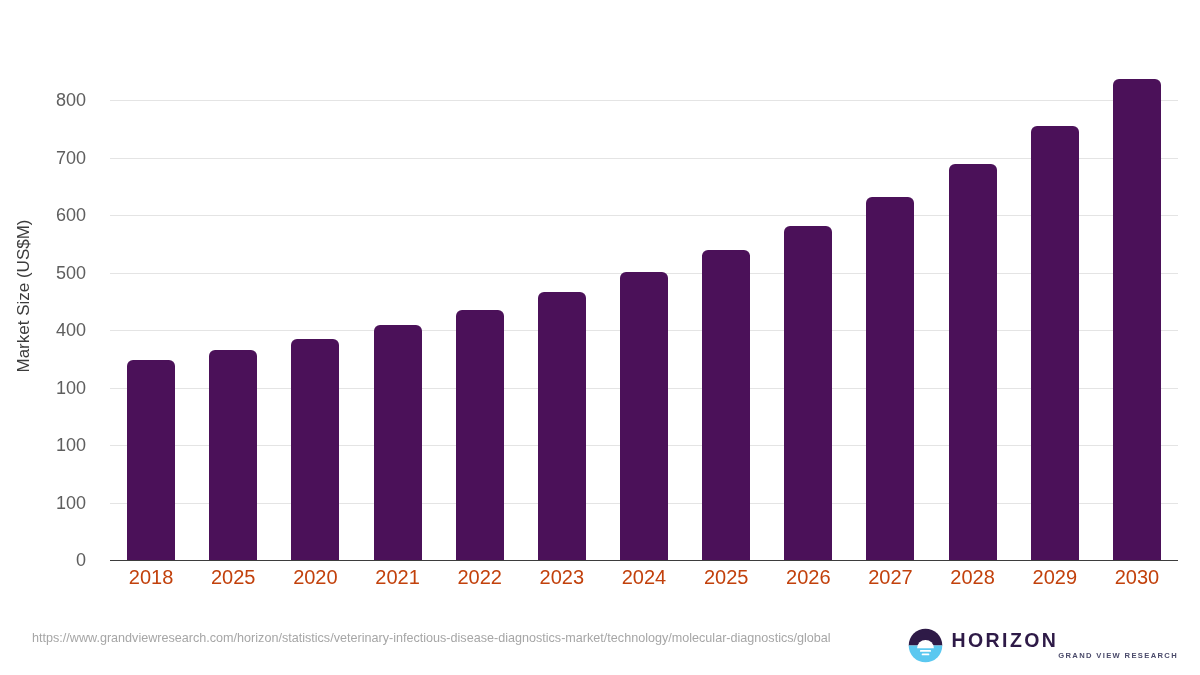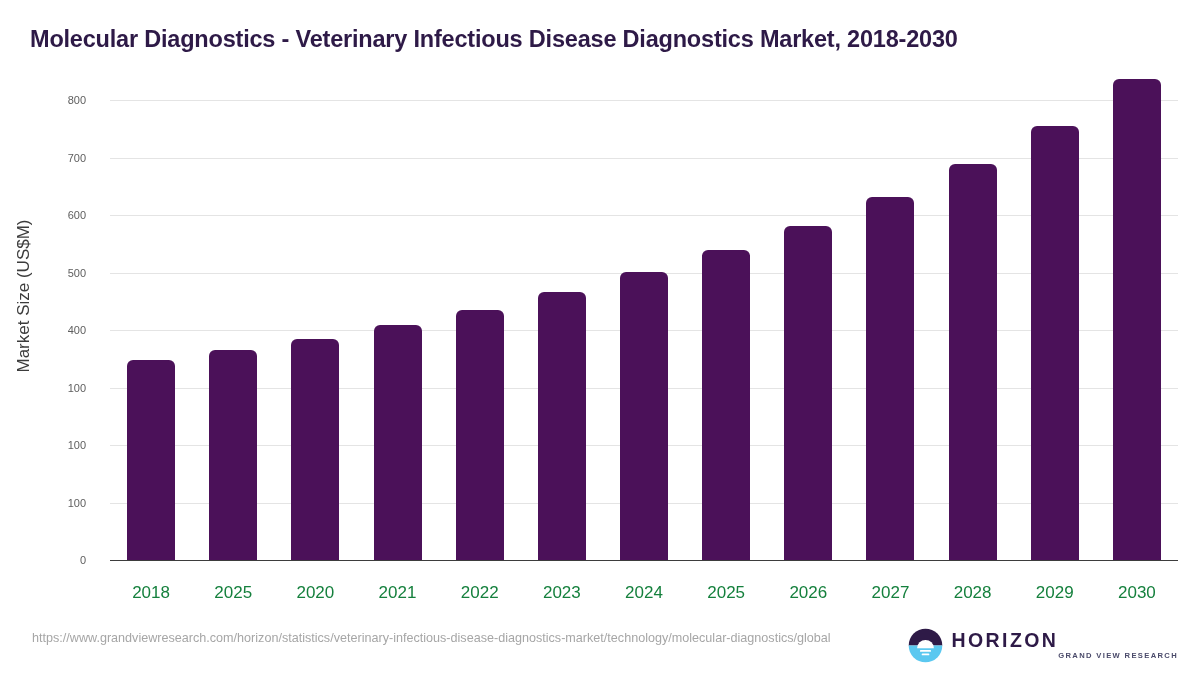--- a/index.html
+++ b/index.html
@@ -68,21 +68,21 @@
     position: absolute;
     left: 0;
     top: 100px;
     width: 100px;
     height: 460px;
   }
   .y-tick-label {
     position: absolute;
     right: 14px;
     transform: translateY(-50%);
-    font-size: 11px;
+    font-size: 18px;
     color: #5e5e5e;
     text-align: right;
     white-space: nowrap;
   }
 
   #y-axis-title {
     position: absolute;
     left: -176px;
     top: 286px;
     width: 400px;
@@ -112,24 +112,24 @@
   
   #x-tick-labels {
     position: absolute;
     left: 110px;
     top: 566px;
     width: 1068px;
     height: 30px;
   }
   .x-tick-label {
     position: absolute;
-    top: 17px;
+    top: 0;
     transform: translateX(-50%);
-    font-size: 17px;
-    color: #15803d;
+    font-size: 20px;
+    color: #c2410c;
     white-space: nowrap;
   }
 
   
   #footer {
     position: absolute;
     left: 0;
     top: 620px;
     width: 1200px;
     height: 55px;
@@ -174,21 +174,20 @@
     font-weight: bold;
     letter-spacing: 1.35px;
     color: #4a4a6a;
   }
 </style>
 </head>
 <body>
 
 <div id="canvas">
 
-  <div id="chart-title">Molecular Diagnostics - Veterinary Infectious Disease Diagnostics Market, 2018-2030</div>
 
   <div id="y-axis-title">
     <span>Market Size (US$M)</span>
   </div>
 
   <div id="y-tick-labels">
       <div class="y-tick-label" style="top: 460px;">0</div>
       <div class="y-tick-label" style="top: 402.5px;">100</div>
       <div class="y-tick-label" style="top: 345px;">100</div>
       <div class="y-tick-label" style="top: 287.5px;">100</div>

